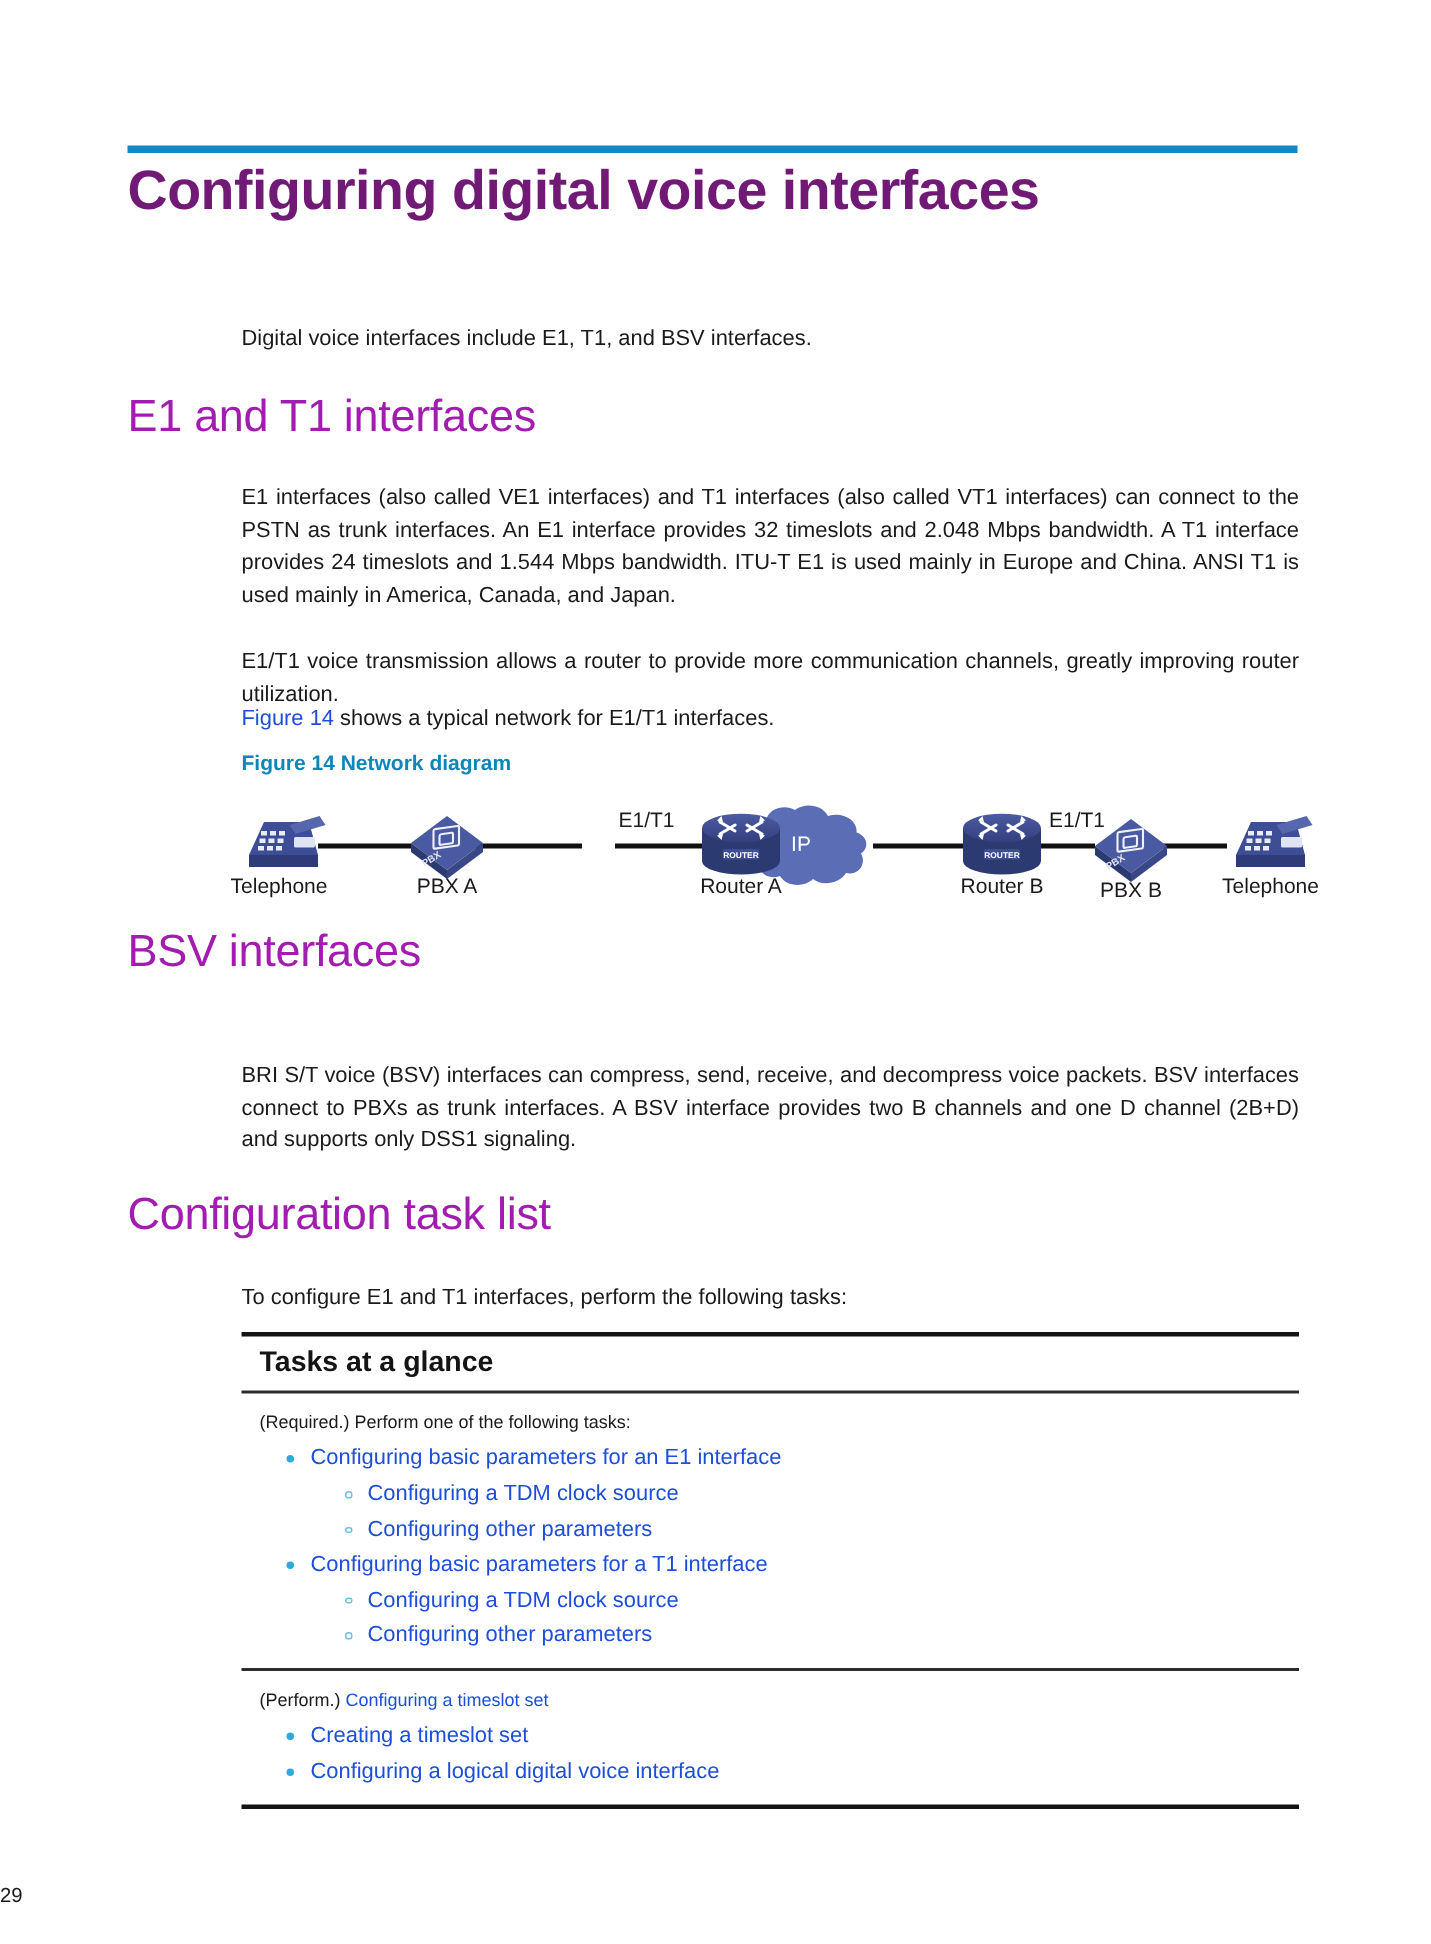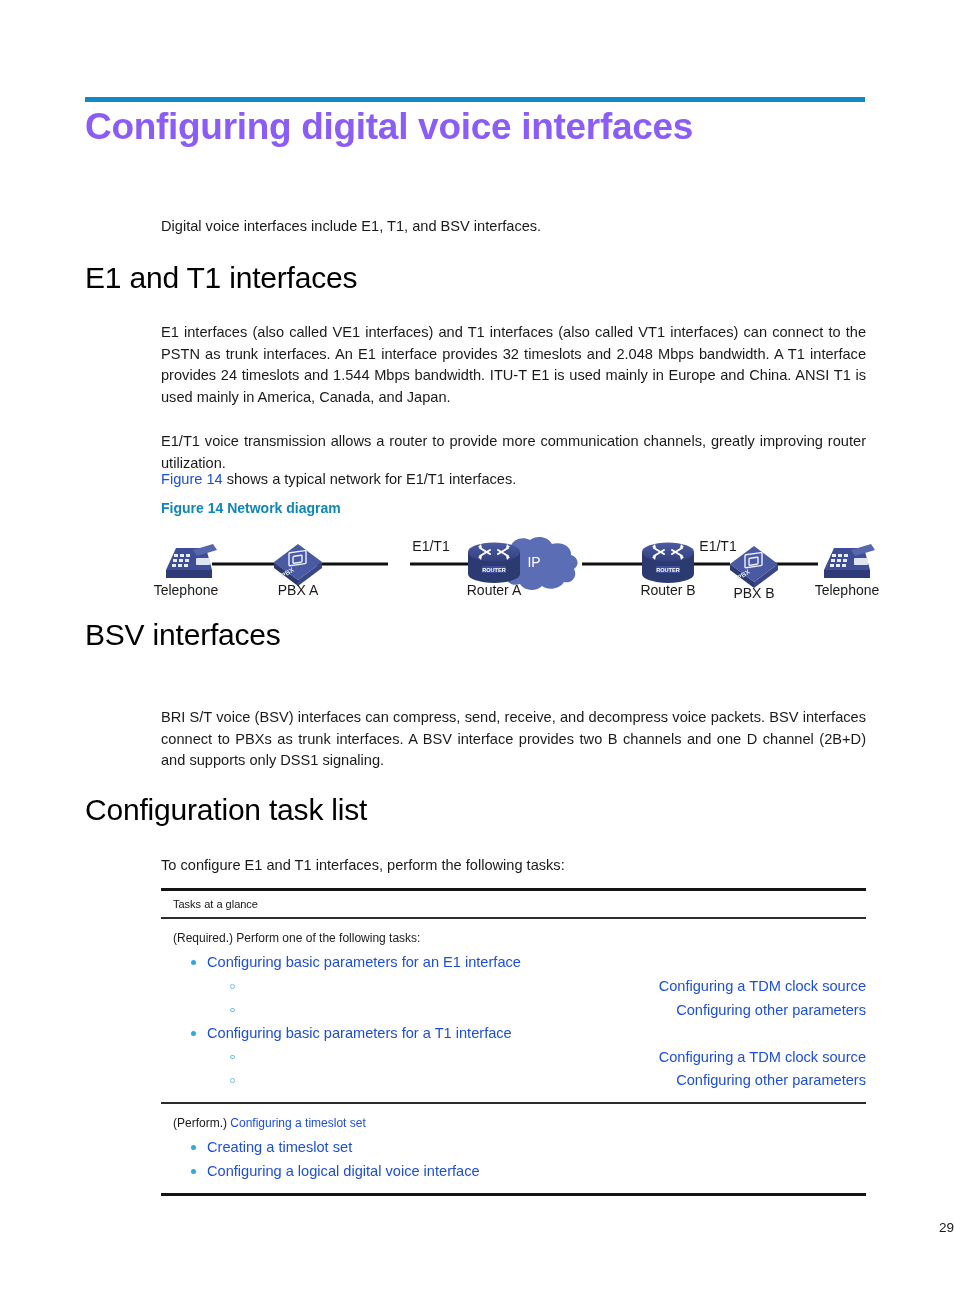--- a/index.html
+++ b/index.html
@@ -30,21 +30,21 @@
     height: 5px;
     background: #1089c6;
   }
   .chapter-title {
     position: absolute;
     left: 85px;
     top: 106px;
     width: 800px;
     font-size: 37px;
     font-weight: bold;
-    color: #8b5cf6;
+    color: #701a75;
     letter-spacing: -0.3px;
     line-height: 1.15;
   }
 
   
   .para {
     position: absolute;
     left: 161px;
     width: 705px;
     font-size: 14.6px;
@@ -54,21 +54,21 @@
     text-justify: inter-word;
   }
   .para.nojust { text-align: left; }
 
   
   .sec-heading {
     position: absolute;
     left: 85px;
     font-size: 30px;
     font-weight: normal;
-    color: #000000;
+    color: #a21caf;
     line-height: 1.1;
     letter-spacing: -0.2px;
   }
 
   
   .link {
     color: #1d4ed8;
     text-decoration: none;
   }
 
@@ -101,22 +101,22 @@
   }
   .tt-rule-thick {
     height: 3px;
     background: #141414;
   }
   .tt-rule-thin {
     height: 1.6px;
     background: #2c2c2c;
   }
   .tt-head {
-    font-size: 11px;
-    font-weight: normal;
+    font-size: 19px;
+    font-weight: bold;
     color: #141414;
     padding: 7px 0 7px 12px;
   }
   .tt-body {
     padding: 9px 0 9px 12px;
   }
   .tt-lead {
     font-size: 12px;
     color: #1a1a1a;
     margin: 2px 0 5px 0;
@@ -141,21 +141,20 @@
     top: 9px;
     width: 5px;
     height: 5px;
     border-radius: 50%;
     background: #2fa8dd;
   }
   ul.tt-l2 {
     list-style: none;
     margin: 0;
     padding: 0 0 0 22px;
-    text-align: right;
   }
   ul.tt-l2 > li {
     position: relative;
     font-size: 14.6px;
     line-height: 1.55;
     padding-left: 16px;
     margin: 1px 0;
   }
   ul.tt-l2 > li::before {
     content: "";
@@ -167,23 +166,23 @@
     border-radius: 50%;
     border: 1.2px solid #6cc3e8;
     background: transparent;
     box-sizing: border-box;
   }
 
   
   .page-number {
     position: absolute;
     left: 0;
-    top: 1220px;
+    top: 1256px;
     width: 954px;
-    text-align: right;
+    text-align: left;
     font-size: 13.5px;
     color: #1a1a1a;
   }
 </style>
 </head>
 <body>
 
 <div class="page">
 
   <div class="top-rule"></div>

